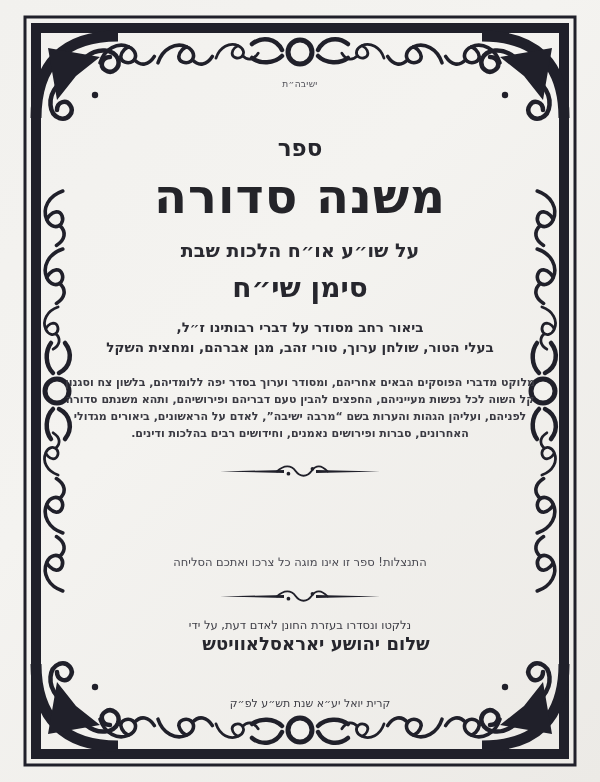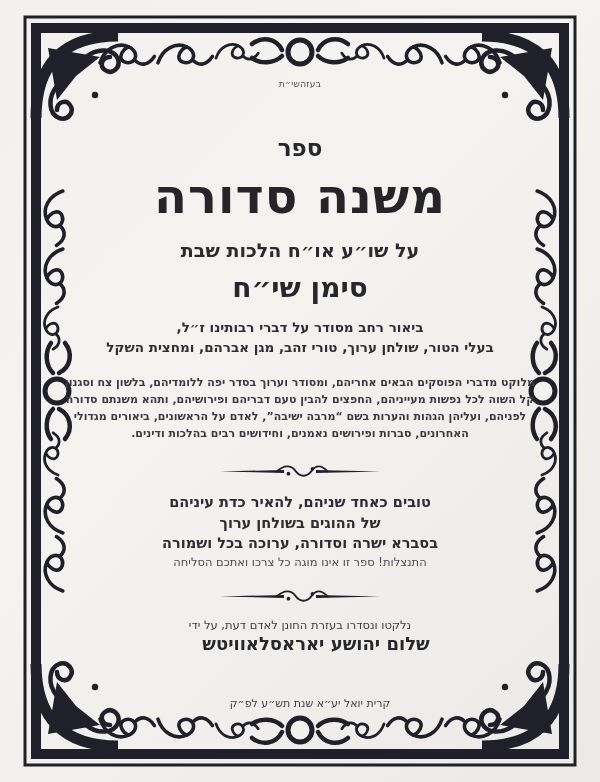--- a/index.html
+++ b/index.html
@@ -86,21 +86,21 @@
     <use href="#ringM" transform="translate(300,730) scale(1,-1)"></use>
     <use href="#ringM" transform="translate(57,391) rotate(90)"></use>
     <use href="#ringM" transform="translate(543,391) rotate(90)"></use>
 
     <use href="#cornerTL"></use>
     <use href="#cornerTL" transform="translate(600,0) scale(-1,1)"></use>
     <use href="#cornerTL" transform="translate(0,782) scale(1,-1)"></use>
     <use href="#cornerTL" transform="translate(600,782) scale(-1,-1)"></use>
   </svg>
 
-  <div class="txt blessing">בעזהשי״ת</div>
+  <div class="txt blessing">ישיבה״ת</div>
 
   <div class="txt sefer">ספר</div>
   <div class="txt title">משנה סדורה</div>
 
   <div class="txt subject">על שו״ע או״ח הלכות שבת</div>
   <div class="txt siman">סימן שי״ח</div>
 
   <div class="txt descbold">
     <div>ביאור רחב מסודר על דברי רבותינו ז״ל,</div>
     <div>בעלי הטור, שולחן ערוך, טורי זהב, מגן אברהם, ומחצית השקל</div>
@@ -114,25 +114,20 @@
   </div>
 
   <svg class="flourish fl1" viewBox="0 0 180 16" aria-hidden="true">
     <polygon class="inkfill" points="0,8.5 72,6.8 72,10.2"></polygon>
     <polygon class="inkfill" points="180,8.5 108,6.8 108,10.2"></polygon>
     <path d="M64,8.5 C72,1 80,1 85,8 C90,15 98,15 103,8 C108,1 114,1 121,8.5" fill="none" stroke="#20202a" stroke-width="2.2" stroke-linecap="round"></path>
     <circle class="inkfill" cx="77" cy="11" r="2.1"></circle>
     <circle class="inkfill" cx="104" cy="5.6" r="2.1"></circle>
   </svg>
 
-  <div class="txt poem">
-    <div>טובים כאחד שניהם, להאיר כדת עיניהם</div>
-    <div>של ההוגים בשולחן ערוך</div>
-    <div>בסברא ישרה וסדורה, ערוכה בכל ושמורה</div>
-  </div>
 
   <div class="txt apology">התנצלות! ספר זו אינו מוגה כל צרכו ואתכם הסליחה</div>
 
   <svg class="flourish fl2" viewBox="0 0 180 16" aria-hidden="true">
     <polygon class="inkfill" points="0,8.5 72,6.8 72,10.2"></polygon>
     <polygon class="inkfill" points="180,8.5 108,6.8 108,10.2"></polygon>
     <path d="M64,8.5 C72,1 80,1 85,8 C90,15 98,15 103,8 C108,1 114,1 121,8.5" fill="none" stroke="#20202a" stroke-width="2.2" stroke-linecap="round"></path>
     <circle class="inkfill" cx="77" cy="11" r="2.1"></circle>
     <circle class="inkfill" cx="104" cy="5.6" r="2.1"></circle>
   </svg>

